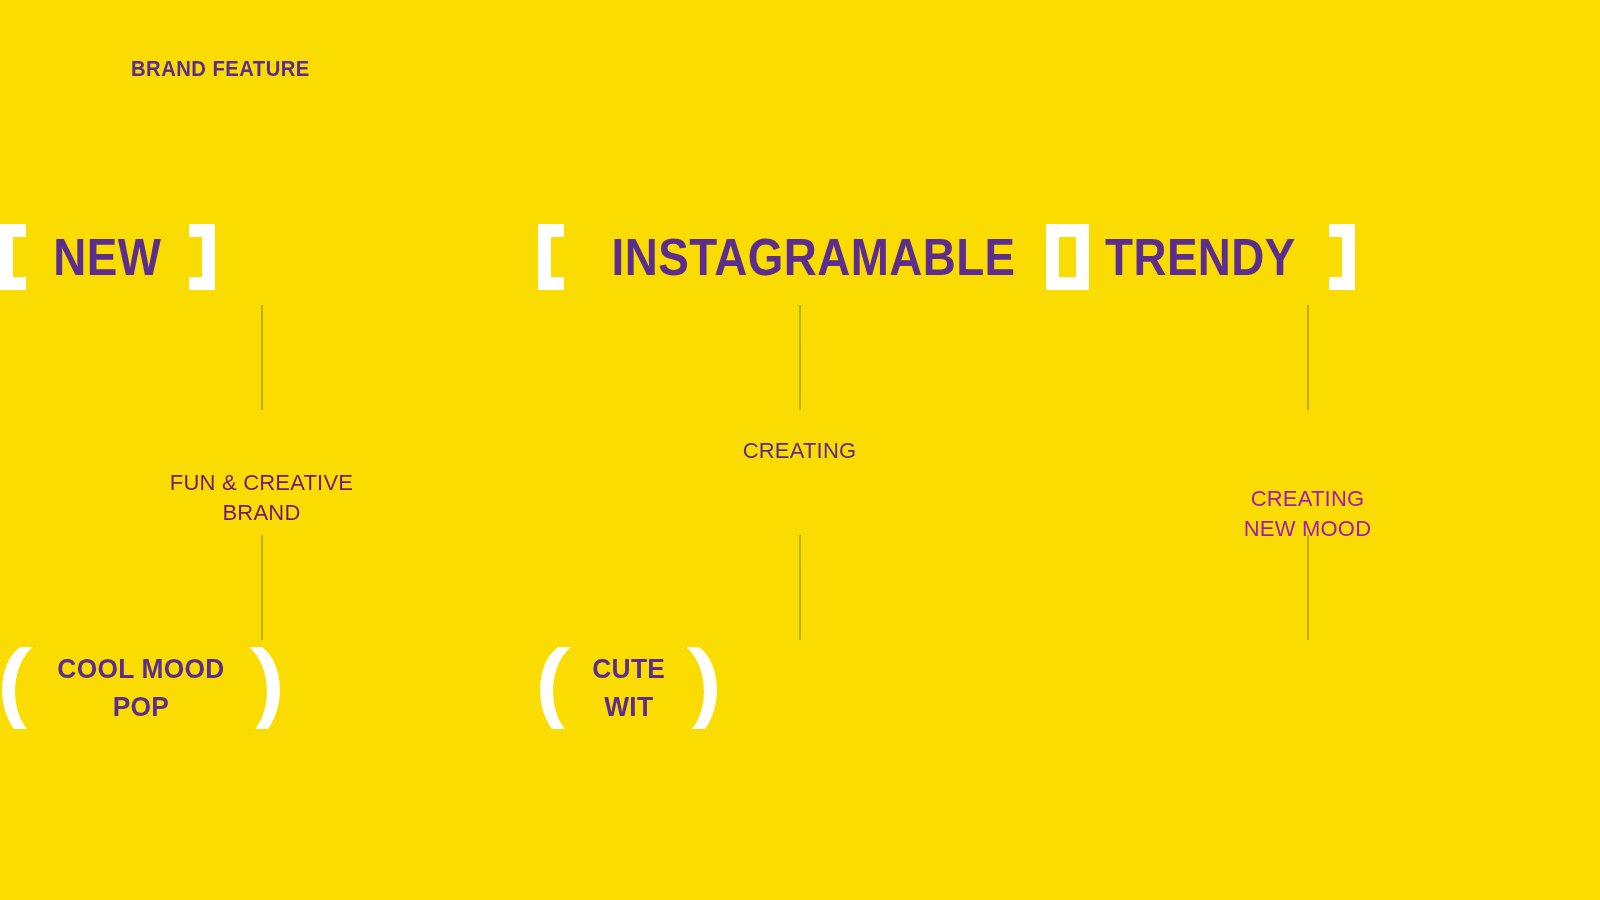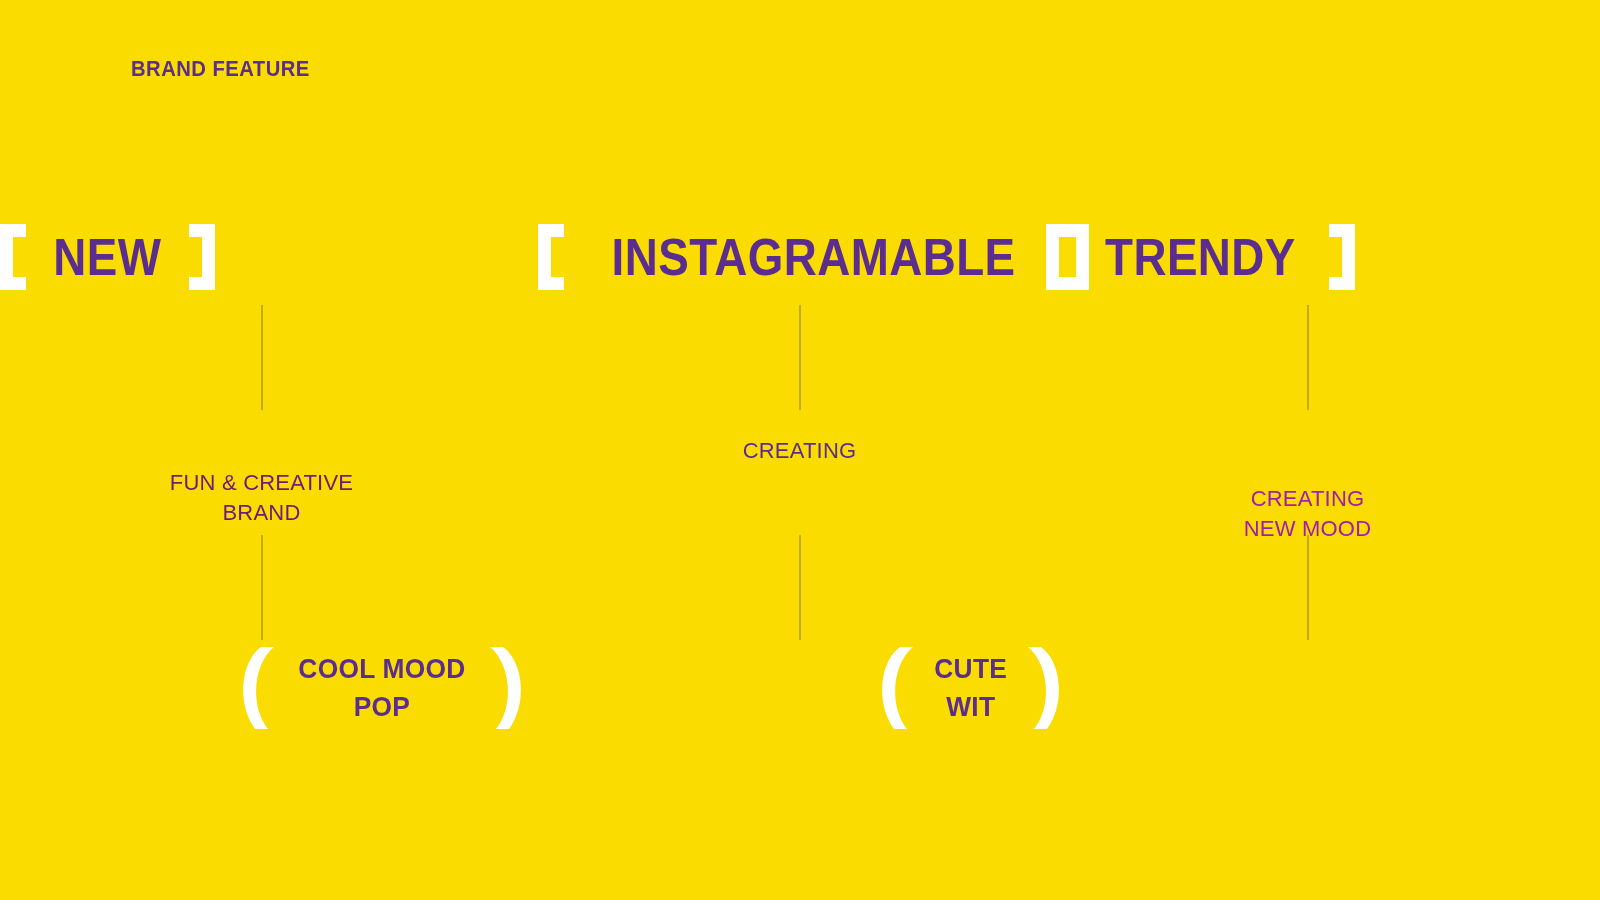--- a/index.html
+++ b/index.html
@@ -140,21 +140,21 @@
 
   
   .keywords {
     position: absolute;
     top: 645px;
     left: 0;
     width: 100%;
     height: 86px;
     display: flex;
     align-items: center;
-    justify-content: flex-end;
+    justify-content: flex-start;
   }
   .paren {
     position: relative;
     width: 34px;
     height: 86px;
     flex: 0 0 auto;
     overflow: hidden;
   }
   .paren svg { display: block; }
   .paren.left  { margin-right: 18px; }

